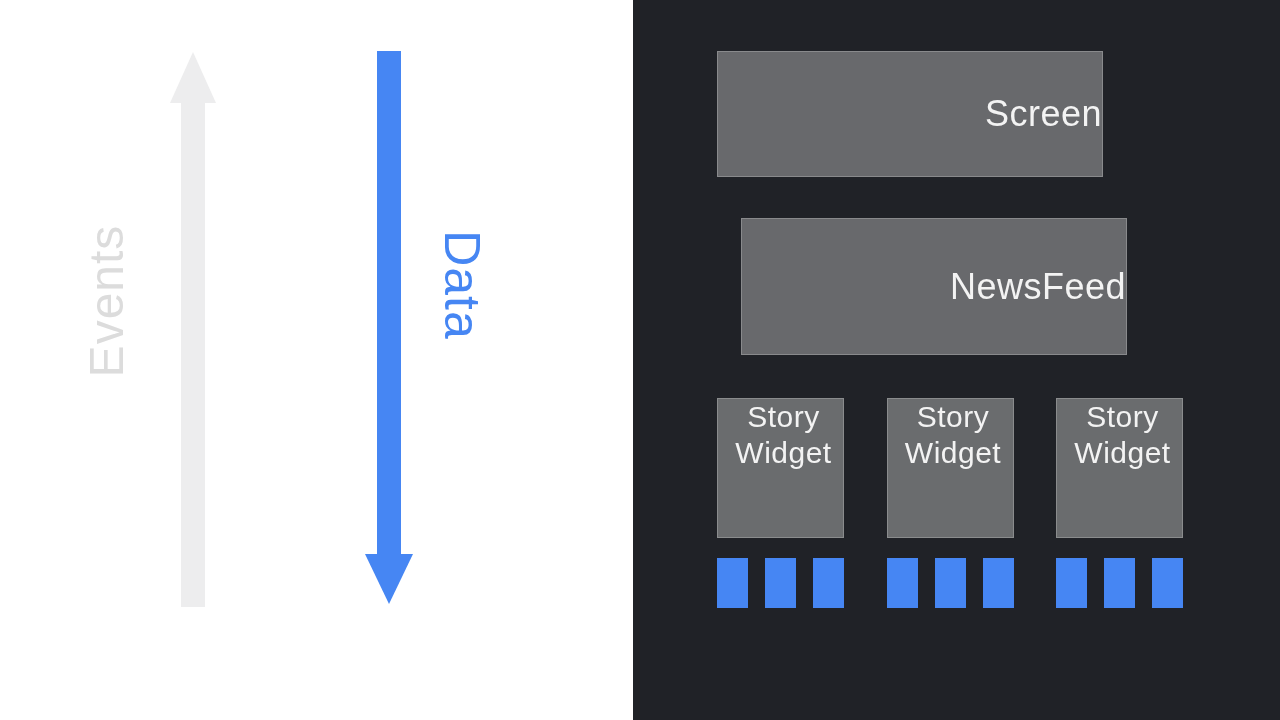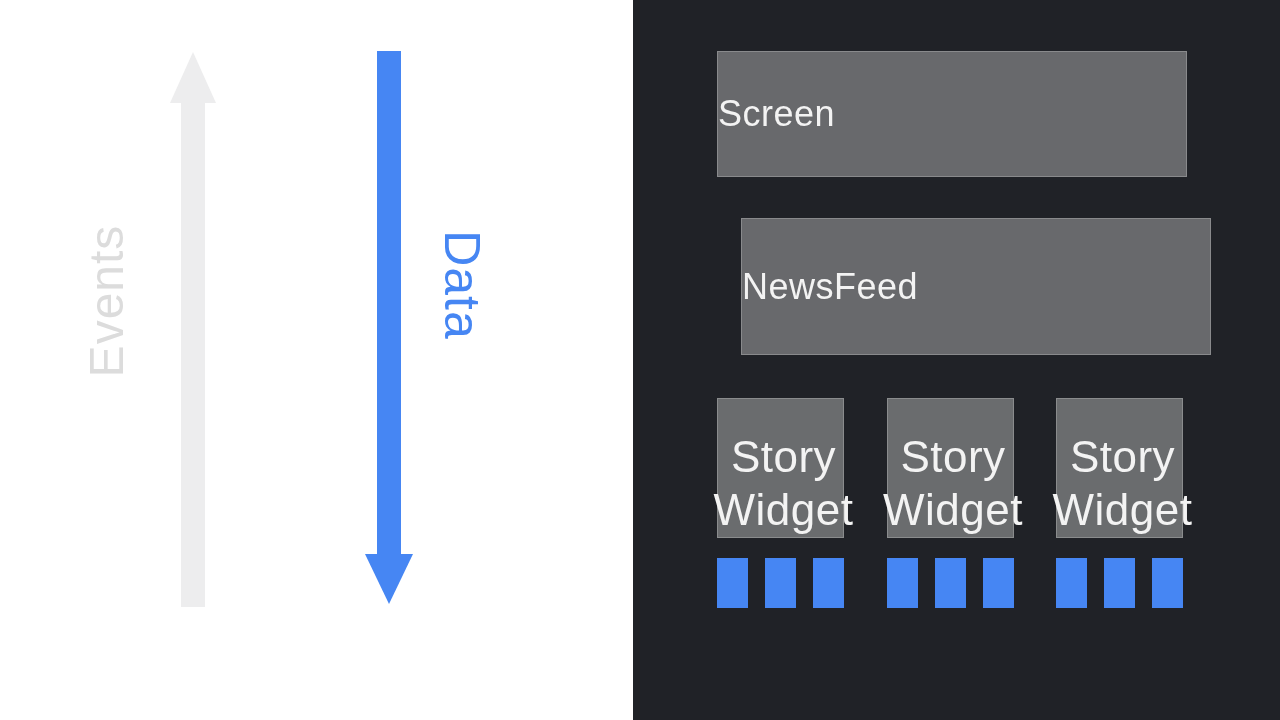--- a/index.html
+++ b/index.html
@@ -54,52 +54,52 @@
   
   .right-panel {
     position: absolute;
     left: 633px; top: 0;
     width: 647px; height: 720px;
     background: #202227;
   }
   .gray-box {
     position: absolute;
     left: 84px;
-    width: 470px;
+    width: 386px;
     background: #68696c;
     border: 1px solid rgba(255, 255, 255, 0.22);
     box-sizing: border-box;
     display: flex;
     align-items: center;
-    justify-content: flex-start;
+    justify-content: flex-end;
     color: #f3f3f3;
     font-size: 36px;
     letter-spacing: 0.5px;
   }
   .screen-box  { top: 51px;  height: 126px; }
   .newsfeed-box{ top: 218px; height: 137px; margin-left: 24px; }
 
   .story-row {
     position: absolute;
     left: 84px; top: 398px;
     width: 466px; height: 140px;
     display: flex;
     justify-content: space-between;
   }
   .story-box {
     width: 127px; height: 140px;
     background: #6a6c6e;
     border: 1px solid rgba(255, 255, 255, 0.22);
     box-sizing: border-box;
     display: flex;
-    align-items: flex-end;
+    align-items: flex-start;
     justify-content: center;
     text-align: center;
     color: #f3f3f3;
-    font-size: 44px;
+    font-size: 30px;
     line-height: 1.2;
     letter-spacing: 0.5px;
     padding-left: 6px;
   }
 
   .blocks-row {
     position: absolute;
     left: 84px; top: 558px;
     width: 466px; height: 50px;
     display: flex;

